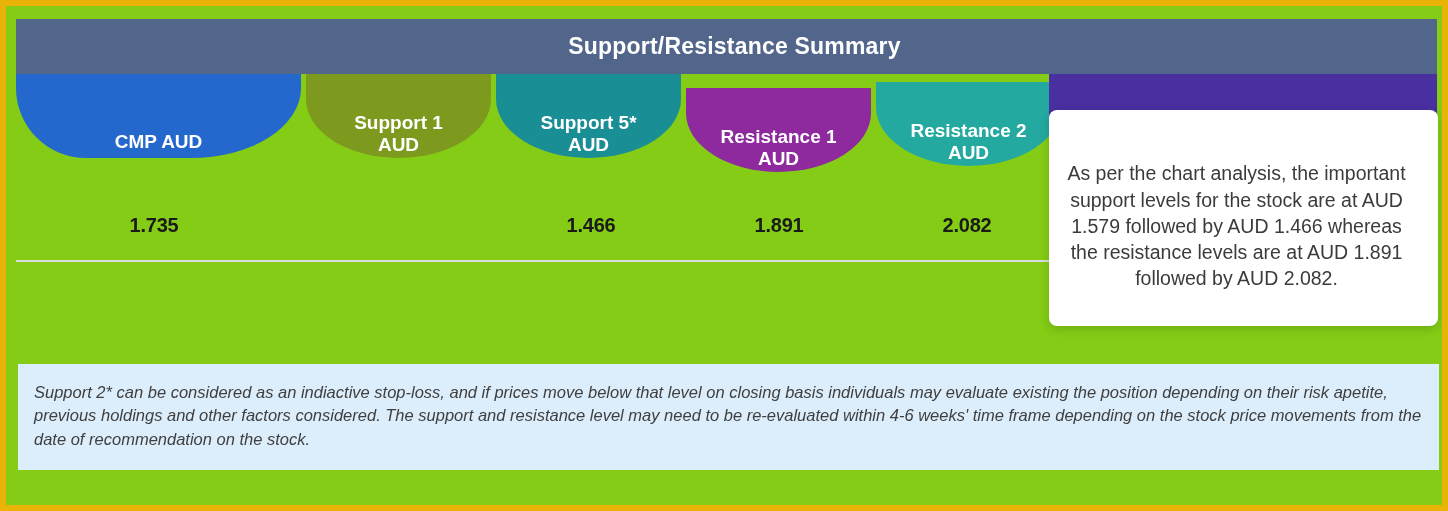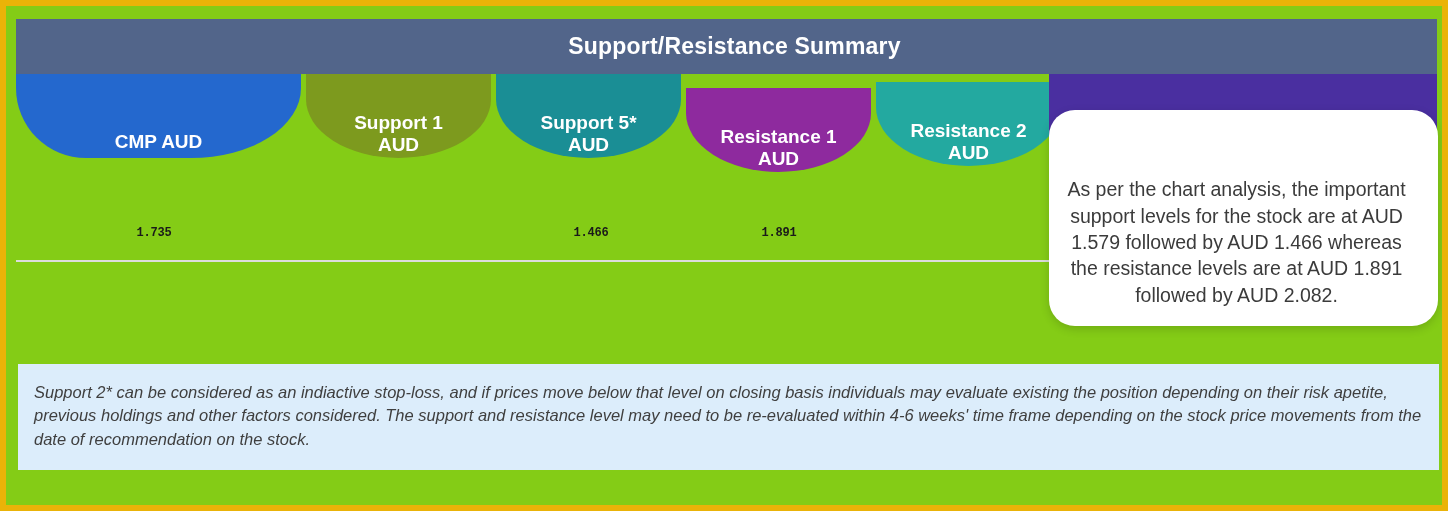--- a/index.html
+++ b/index.html
@@ -75,54 +75,53 @@
   
   .values-row {
     position: absolute;
     left: 10px;
     top: 195px;
     width: 1030px;
     height: 48px;
   }
   .value-cell {
     position: absolute;
-    top: 8px;
+    top: 0;
     height: 48px;
     display: flex;
     align-items: center;
     justify-content: center;
-    font-size: 12px;
+    font-size: 20px;
     font-weight: bold;
     color: #1a1a1a;
     letter-spacing: -0.2px;
-    font-family: Liberation Mono, monospace;
   }
   .rule {
     position: absolute;
     left: 10px;
     top: 254px;
     width: 1420px;
     height: 2px;
     background: #dcdcdc;
   }
 
   
   .desc-card {
     position: absolute;
     left: 1043px;
     top: 104px;
     width: 389px;
     height: 216px;
     background: #ffffff;
-    border-radius: 26px;
+    border-radius: 8px;
     box-shadow: 0 3px 10px rgba(0,0,0,0.16);
     box-sizing: border-box;
     padding: 34px 22px 18px 8px;
     display: flex;
-    align-items: flex-end;
+    align-items: center;
     justify-content: center;
   }
   .desc-text {
     font-size: 19.5px;
     line-height: 1.35;
     color: #3b3b3b;
     text-align: center;
   }
 
   
@@ -185,20 +184,21 @@
     </div>
     <div class="pill one-line" style="left: 1033px; width: 388px; background: rgb(74, 47, 160); border-bottom-left-radius: 0px; border-bottom-right-radius: 26px;">
       <span class="l1">Description</span>
     </div>
   </div>
 
   <div class="values-row">
     <div class="value-cell" style="left: 28px; width: 220px;">1.735</div>
     <div class="value-cell" style="left: 476px; width: 198px;">1.466</div>
     <div class="value-cell" style="left: 664px; width: 198px;">1.891</div>
+    <div class="value-cell" style="left: 852px; width: 198px;">2.082</div>
   </div>
 
   <div class="rule"></div>
 
   <div class="desc-card">
     <div class="desc-text">As per the chart analysis, the important support levels for the stock are at AUD 1.579 followed by AUD 1.466 whereas the resistance levels are at AUD 1.891 followed by AUD 2.082.</div>
   </div>
 
   <div class="footnote" style="background: rgb(220, 237, 251);">
     <div class="footnote-text">Support 2* can be considered as an indiactive stop-loss, and if prices move below that level on closing basis individuals may evaluate existing the position depending on their risk apetite, previous holdings and other factors considered. The support and resistance level may need to be re-evaluated within 4-6 weeks' time frame depending on the stock price movements from  the date of recommendation on the stock.</div>

